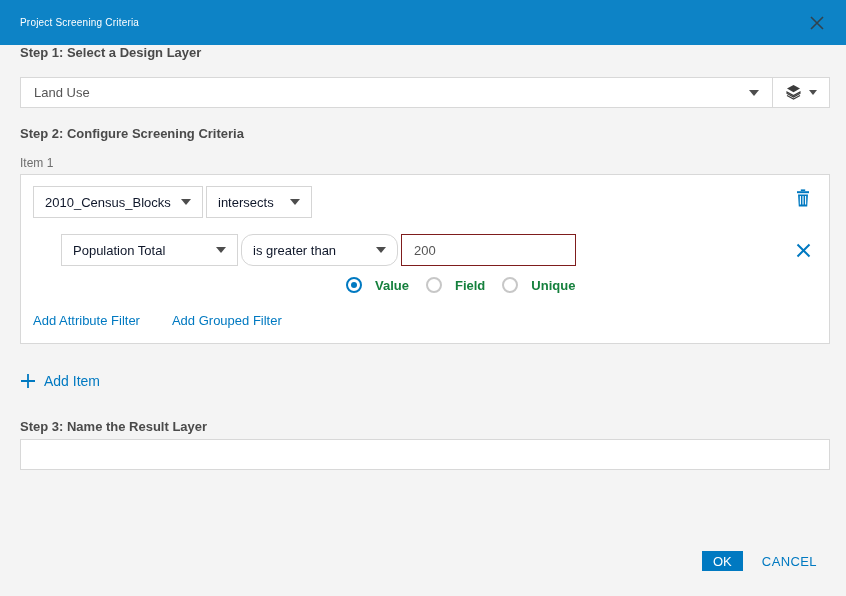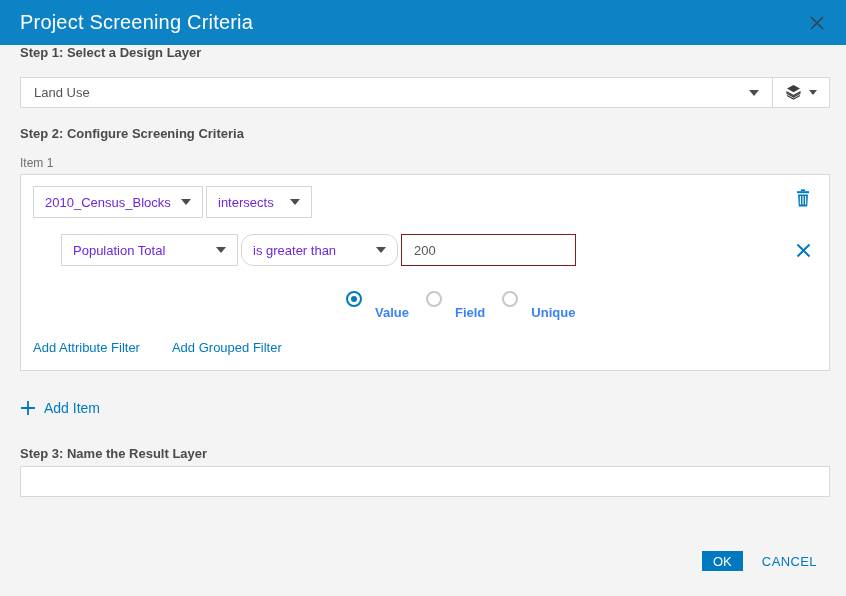--- a/index.html
+++ b/index.html
@@ -23,21 +23,21 @@
   .header{
     height:45px;
     background:var(--header-bg);
     display:flex;
     align-items:center;
     justify-content:space-between;
     padding:0 18px 0 20px;
   }
   .header-title{
     color:#ffffff;
-    font-size:20px;
+    font-size:10px;
     font-weight:400;
     letter-spacing:.2px;
   }
   .close-btn{
     width:22px;height:22px;
     display:flex;align-items:center;justify-content:center;
     cursor:pointer;
   }
   
   .content{padding:0 16px 0 20px;}
@@ -97,21 +97,21 @@
   .criteria-row{display:flex;align-items:center;}
   .row2{margin-top:16px;}
   .dd{
     height:32px;
     background:#ffffff;
     border:1px solid #d5d5d5;
     display:flex;
     align-items:center;
     padding:5px 11px;
     font-size:13px;
-    color:#6d28d9;
+    color:#0f172a;
     cursor:pointer;
     margin-right:3px;
   }
   .dd .caret{margin-left:auto;}
   .dd-layer{width:170px;}
   .dd-operator{width:106px;text-align:center;}
   .dd-field{width:177px;margin-left:28px;}
   .dd-condition{width:157px;border-radius:12px;}
   .value-input{
     height:32px;width:175px;
@@ -154,22 +154,21 @@
     content:"";
     position:absolute;
     left:3px;top:3px;
     width:6px;height:6px;
     border-radius:50%;
     background:var(--accent);
   }
   .radio-label{
     font-size:13px;
     font-weight:bold;
-    color:#3b82f6;
-    margin-top:28px;
+    color:#15803d;
   }
   .links-row{
     margin-top:20px;
     display:flex;
     gap:32px;
   }
   .link{
     font-size:13px;
     color:var(--accent);
     text-decoration:none;

